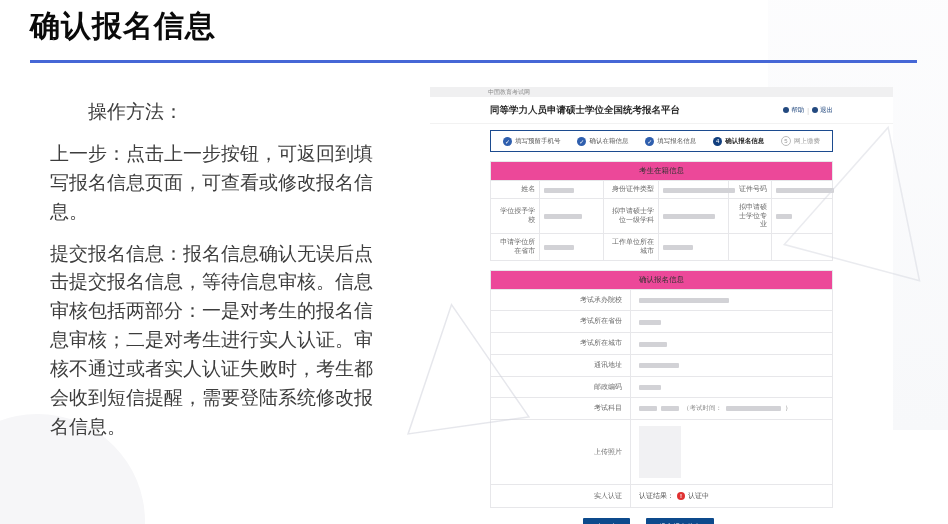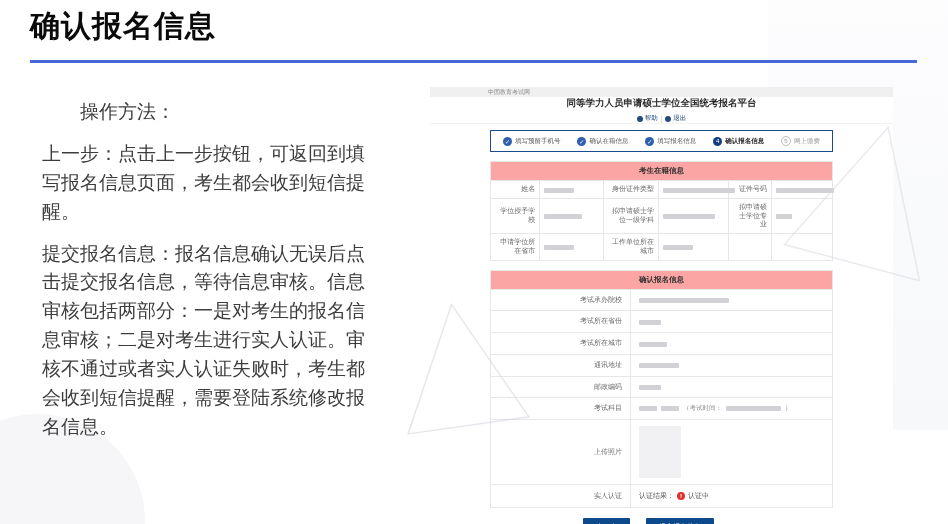--- a/index.html
+++ b/index.html
@@ -17,48 +17,48 @@
   .dec-tri{position:absolute;z-index:3;pointer-events:none;}
   .dec-tri svg{display:block;}
   
   .slide-title{position:absolute;left:30px;top:6px;z-index:2;
     font-size:30px;font-weight:800;color:#0a0a0a;letter-spacing:1px;}
   .title-divider{position:absolute;left:30px;top:60px;width:887px;height:3px;
     background:#4667d6;z-index:2;}
   
   .instructions{position:absolute;left:38px;top:98px;width:338px;z-index:2;
     font-size:19px;line-height:1.52;color:#3d3d3d;}
-  .instructions p{margin:0 0 13px 4px;}
+  .instructions p{margin:0 0 13px 12px;}
   .p-indent-2{text-indent:2em;}
   .p-indent-35{text-indent:3.6em;}
   
   .panel{position:absolute;left:430px;top:87px;width:463px;height:373px;
     background:#ffffff;z-index:2;}
   .topbar{height:10px;background:#f0f0f1;display:flex;align-items:center;
     padding-left:58px;font-size:6px;color:#8d8d8d;}
   .hd{height:26px;display:flex;align-items:center;padding:0 60px;
-    border-bottom:1px solid #f2f2f2;background:#fff;flex-direction:column;}
+    border-bottom:1px solid #f2f2f2;background:#fff;}
   .hd-title{flex:1;font-size:9.5px;font-weight:700;color:#2b2b2b;white-space:nowrap;}
   .hd-actions{display:flex;align-items:center;gap:3px;font-size:6.5px;color:#23497f;}
   .hd-act{display:flex;align-items:center;gap:2px;cursor:pointer;}
   .hd-ico{width:6px;height:6px;border-radius:50%;background:#23497f;display:inline-block;}
   .hd-sep{color:#c9c9c9;}
   .steps-wrap{margin:6px 60px 0;border:1.5px solid #1c4b8f;background:#fff;
     height:20px;display:flex;align-items:center;justify-content:space-between;
     padding:0 12px;}
   .step{display:flex;align-items:center;gap:3px;font-size:6.5px;color:#555;}
   .dot{width:9px;height:9px;border-radius:50%;background:#2f5fae;color:#fff;
     display:flex;align-items:center;justify-content:center;font-size:6px;flex:none;}
   .step.active .dot{background:#123f7e;}
   .step.active .lbl{color:#1c1c1c;font-weight:700;}
   .step.todo .dot{background:#fff;border:1px solid #bcbcbc;color:#999;width:8px;height:8px;}
   .step.todo .lbl{color:#999;}
   .sec{margin:9px 60px 0;}
-  .sec-hd{background:#fca5a5;border:1px solid #e7e7ea;border-bottom:none;
-    text-align:center;font-size:7.5px;font-weight:700;color:#333;padding:4px 0;}
+  .sec-hd{background:#ec4899;border:1px solid #e7e7ea;border-bottom:none;
+    text-align:center;font-size:7.5px;font-weight:400;color:#333;padding:4px 0;}
   table.tbl{width:100%;border-collapse:collapse;border:1px solid #e7e7ea;table-layout:fixed;}
   table.tbl td{border:1px solid #e7e7ea;font-size:7px;color:#6b6b6b;
     padding:4px 4px;vertical-align:middle;background:#fff;}
   td.lb{text-align:right;line-height:1.25;}
   td.vl{text-align:left;}
   
   .c1{width:14%;} .c2{width:19%;} .c3{width:16%;} .c4{width:21%;} .c5{width:12%;} .c6{width:18%;}
   
   .rc1{width:40%;} .rc2{width:60%;}
   table.tbl2 td{padding:6px 8px;}
@@ -92,21 +92,21 @@
   <svg width="150" height="150" viewBox="0 0 150 150" style="transform:rotate(15deg);">
     <polygon points="75,5 145,145 5,145" fill="none" stroke="rgba(213,215,223,0.5)" stroke-width="1.5"></polygon>
   </svg>
 </div>
 
 <div class="slide-title">确认报名信息</div>
 <div class="title-divider"></div>
 
 <div class="instructions">
   <p class="p-indent-2">操作方法：</p>
-  <p>上一步：点击上一步按钮，可返回到填写报名信息页面，考生都会收到短信提醒。</p>
+  <p>上一步：点击上一步按钮，可返回到填写报名信息页面，可查看或修改报名信息。</p>
   <p>提交报名信息：报名信息确认无误后点击提交报名信息，等待信息审核。信息审核包括两部分：一是对考生的报名信息审核；二是对考生进行实人认证。审核不通过或者实人认证失败时，考生都会收到短信提醒，需要登陆系统修改报名信息。</p>
 </div>
 
 <div class="panel">
 
   <div class="topbar">
     <span>中国教育考试网</span>
   </div>
 
   <div class="hd">

